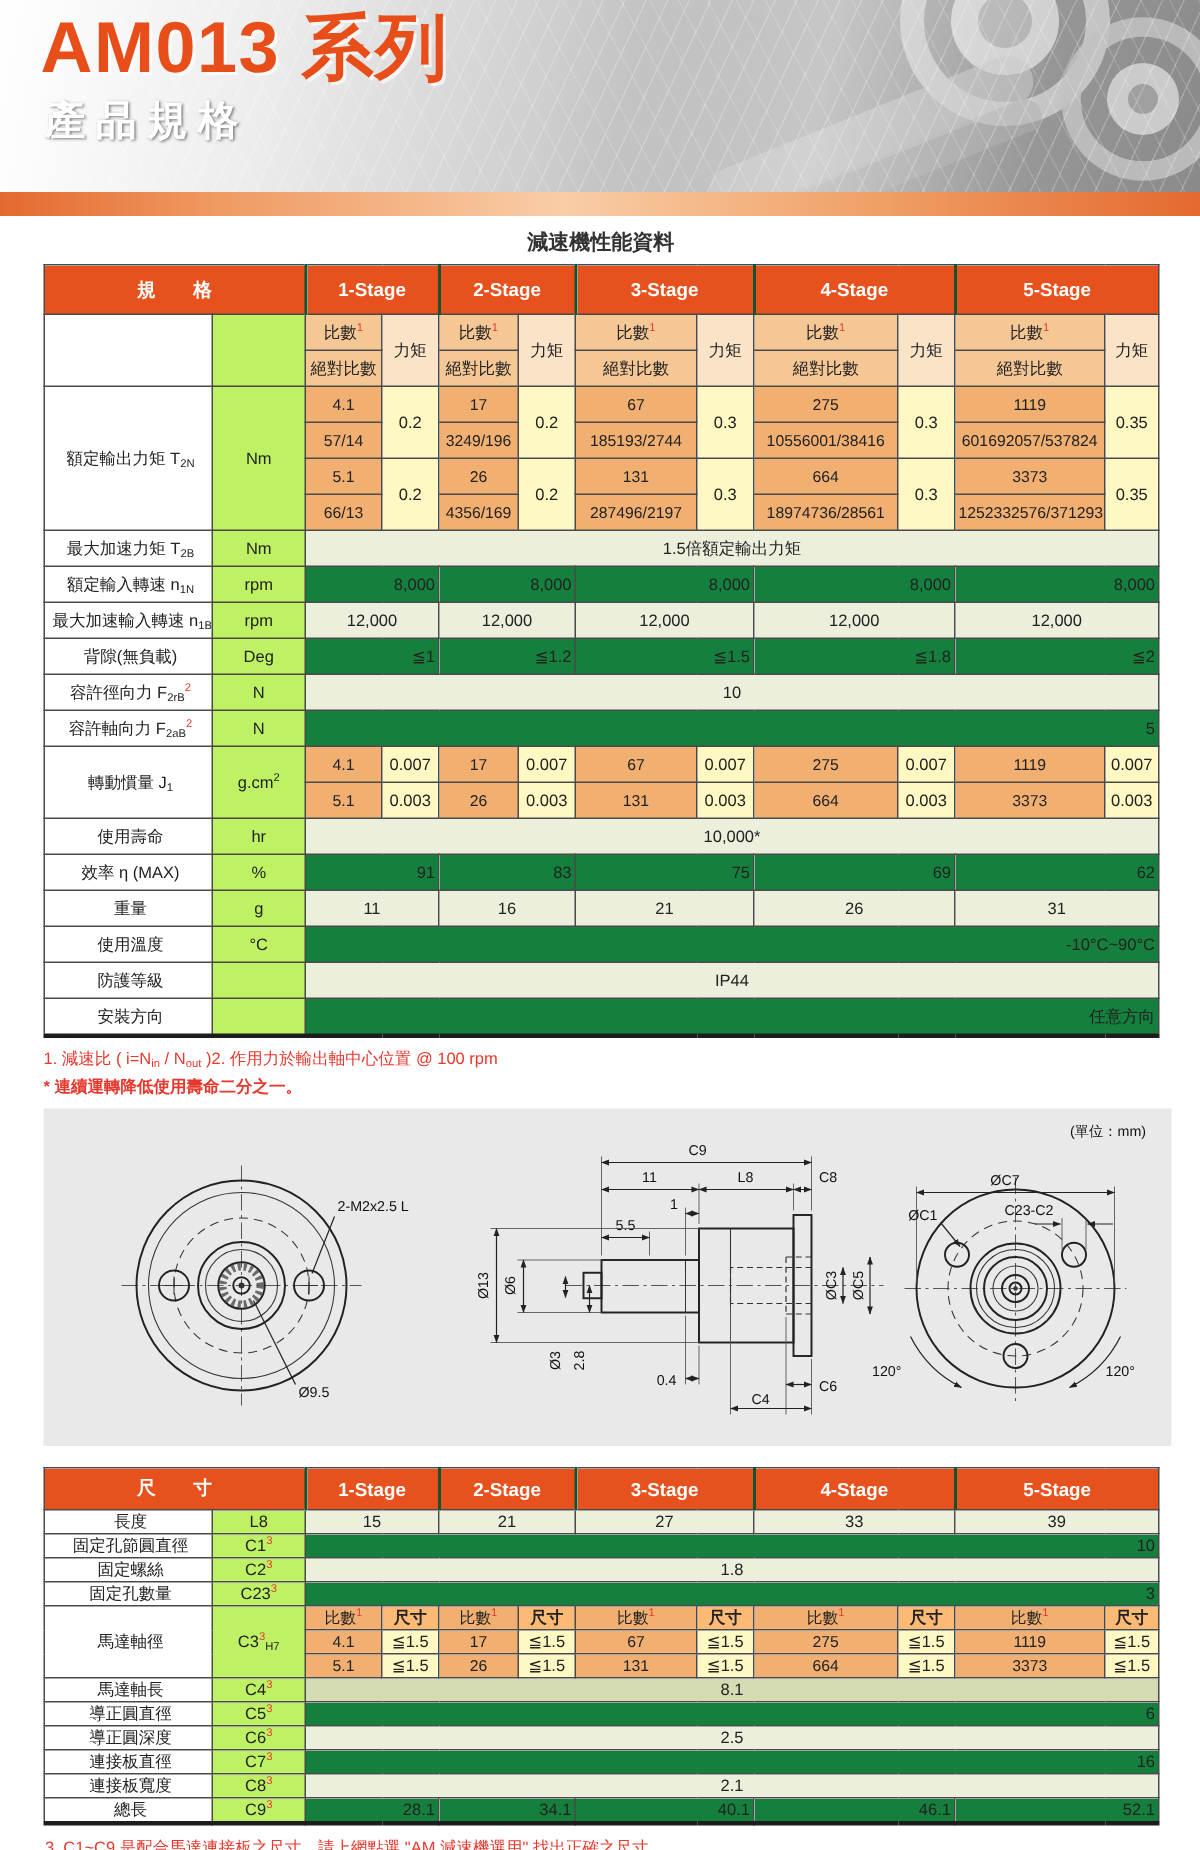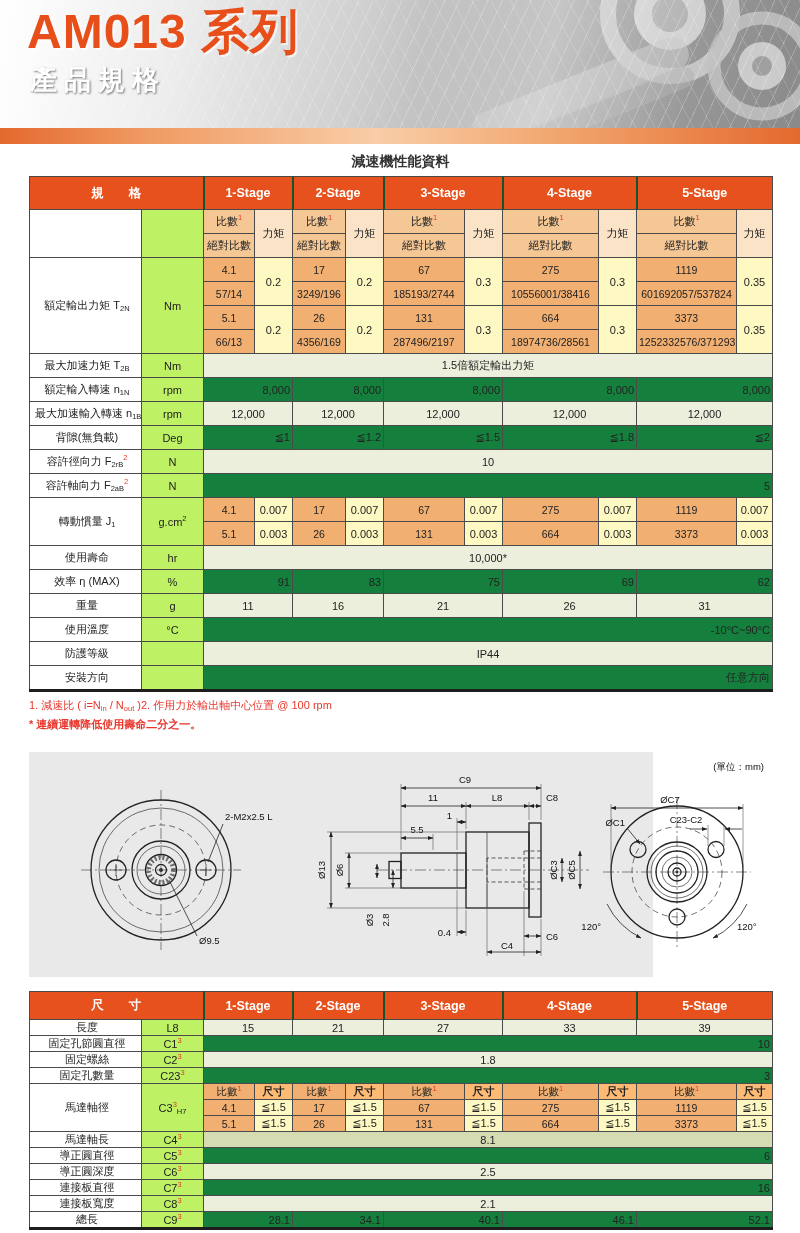--- a/index.html
+++ b/index.html
@@ -46,21 +46,21 @@
   sub,sup{font-size:7.5px;line-height:0;}
   sub{vertical-align:-2px;}
   sup.red{color:#e8372c;}
 
   .notes{display:flex;width:743px;color:#e8372c;
     font-size:11px;margin-top:6px;}
   .star-note{color:#e8372c;font-size:11px;margin-top:4px;font-weight:bold;}
   .bottom-note{color:#e8372c;font-size:11px;margin:7px 0 18px 1px;}
 
   
-  .draw{width:624px;height:225px;background:#e9e9e9;margin:20px 0 14px 0;}
+  .draw{width:752px;height:225px;background:#e9e9e9;margin:7px 0 14px 0;}
   .draw svg{display:block;}
   .sld{stroke:#222;stroke-width:1.3;fill:none;}
   .sld2{stroke:#333;stroke-width:.7;fill:none;}
   .hid{stroke:#333;stroke-width:.8;stroke-dasharray:4 2.5;fill:none;}
   .ctr{stroke:#555;stroke-width:.7;stroke-dasharray:11 3 2 3;fill:none;}
   .ext{stroke:#555;stroke-width:.6;fill:none;}
   .dim{stroke:#222;stroke-width:.8;fill:none;
     marker-start:url(#ar);marker-end:url(#ar);}
   .ldr{stroke:#222;stroke-width:.8;fill:none;}
   .draw text{font-family:"Liberation Sans","DejaVu Sans",sans-serif;font-size:9.5px;fill:#111;}

